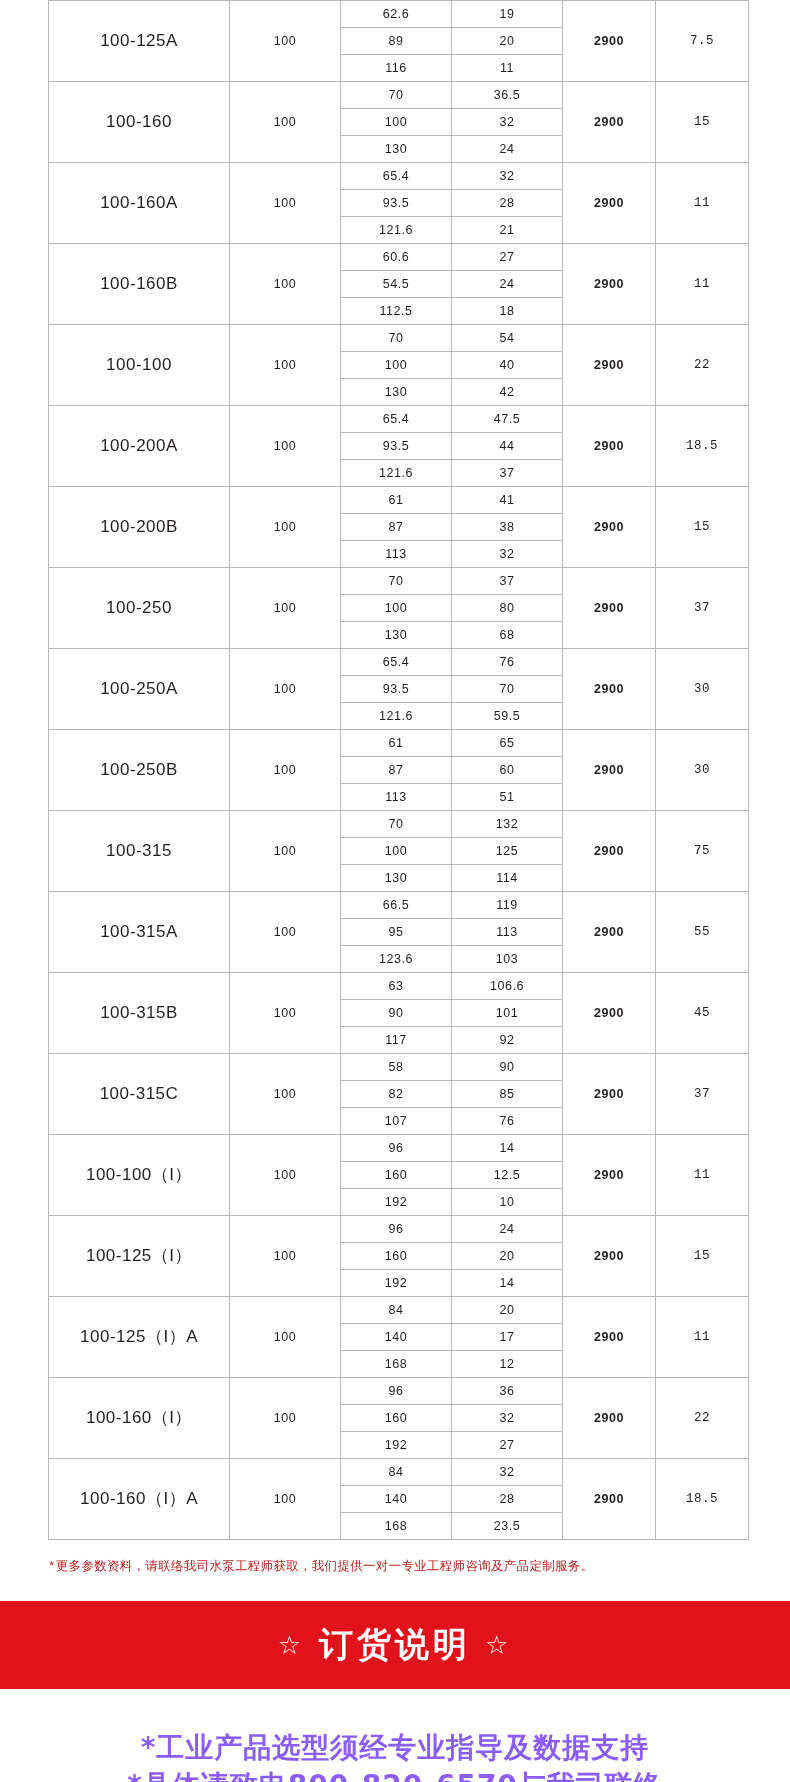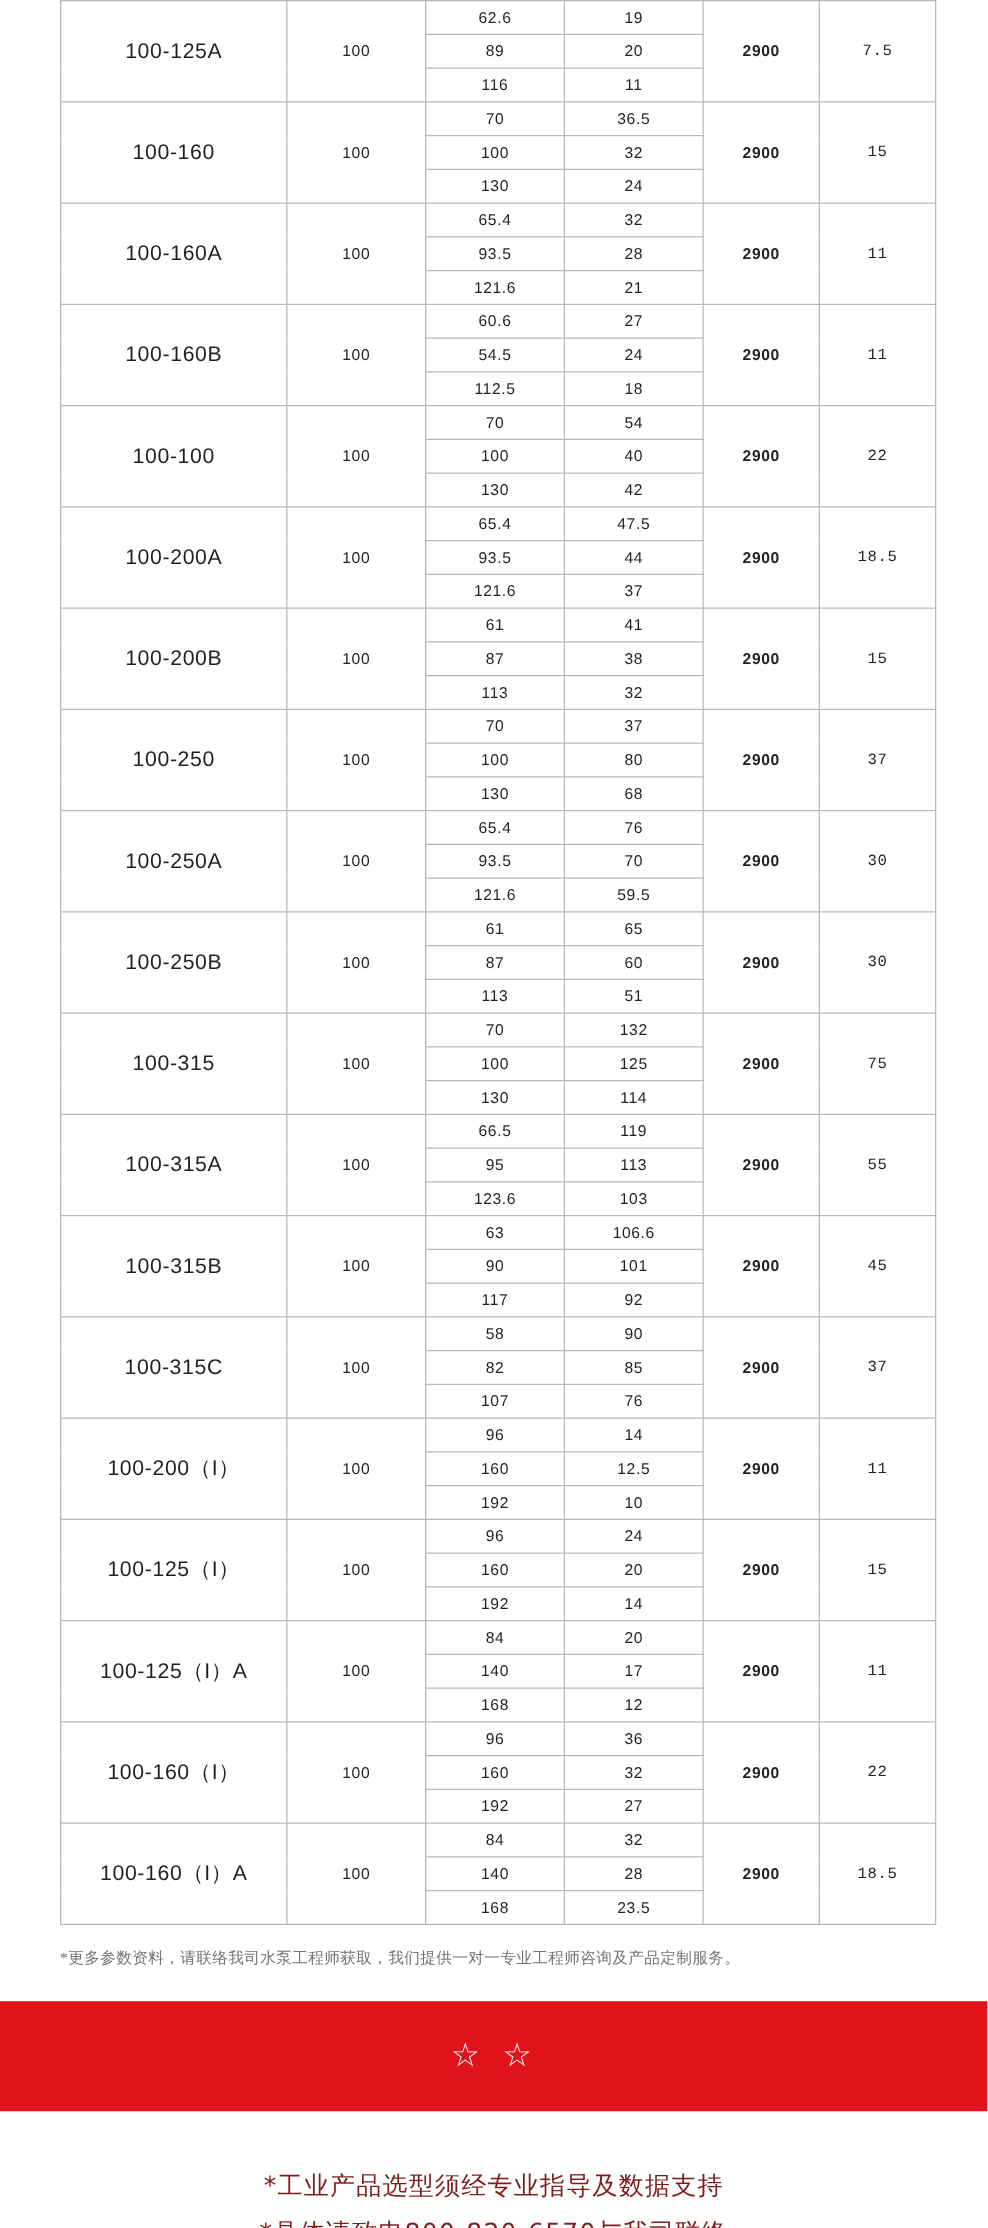--- a/index.html
+++ b/index.html
@@ -35,23 +35,23 @@
   td.flow{width:110px;}
   td.head{width:110px;}
   td.speed{width:92px;font-weight:bold;}
   td.power{width:92px;font-family:Liberation Mono, monospace;}
   .inner-row td{border-left:none;border-right:none;}
 
   
   .note{
     padding:18px 48px 0 48px;
     font-size:12.5px;
-    color:#737373;
+    color:#b91c1c;
     letter-spacing:.3px;
-    font-family:Liberation Serif, serif;
+    font-family:Liberation Mono, monospace;
   }
 
   
   .banner{
     margin-top:26px;
     background:#e1121a;
     height:88px;
     display:flex;
     align-items:center;
     justify-content:center;
@@ -67,23 +67,23 @@
     gap:14px;
   }
   .star{font-size:26px;line-height:1;}
 
   
   .red-notes{
     text-align:center;
     padding:40px 0 32px 0;
   }
   .red-notes div{
-    color:#7f1d1d;
-    font-size:20px;
-    font-weight:normal;
+    color:#8b5cf6;
+    font-size:28px;
+    font-weight:bold;
     letter-spacing:1px;
     line-height:38px;
     font-family:"DejaVu Sans", sans-serif;
   }
 </style>
 </head>
 <body>
 
 <div class="page">
 
@@ -308,21 +308,21 @@
           </tr>
           <tr class="inner-row">
             <td class="flow">82</td>
             <td class="head">85</td>
           </tr>
           <tr class="inner-row">
             <td class="flow">107</td>
             <td class="head">76</td>
           </tr>
           <tr>
-            <td class="model" rowspan="3">100-200（I）</td>
+            <td class="model" rowspan="3">100-100（I）</td>
             <td class="dia" rowspan="3">100</td>
             <td class="flow">96</td>
             <td class="head">14</td>
             <td class="speed" rowspan="3">2900</td>
             <td class="power" rowspan="3">11</td>
           </tr>
           <tr class="inner-row">
             <td class="flow">160</td>
             <td class="head">12.5</td>
           </tr>
@@ -396,20 +396,21 @@
           </tr>
         </tbody>
     </table>
   </div>
 
   <div class="note">*更多参数资料，请联络我司水泵工程师获取，我们提供一对一专业工程师咨询及产品定制服务。</div>
 
   <div class="banner">
     <div class="banner-text">
       <span class="star">☆</span>
+      <span>订货说明</span>
       <span class="star">☆</span>
     </div>
   </div>
 
   <div class="red-notes">
     <div>*工业产品选型须经专业指导及数据支持</div>
     <div>*具体请致电800-820-6570与我司联络</div>
   </div>
 
 </div>

